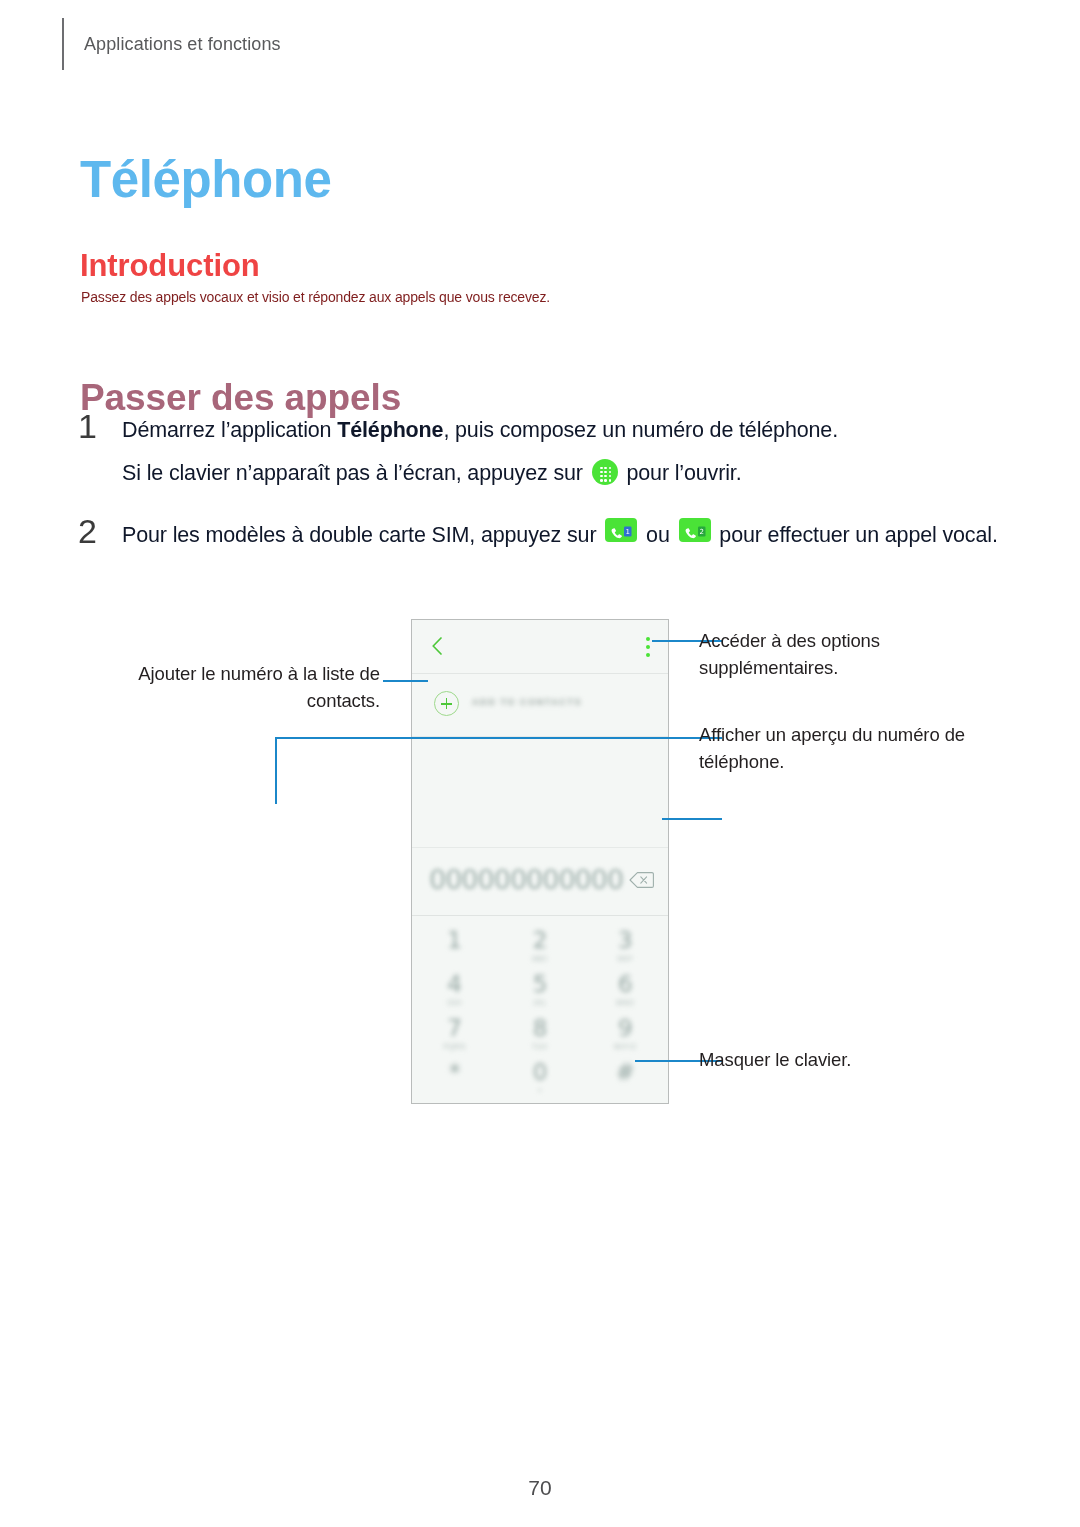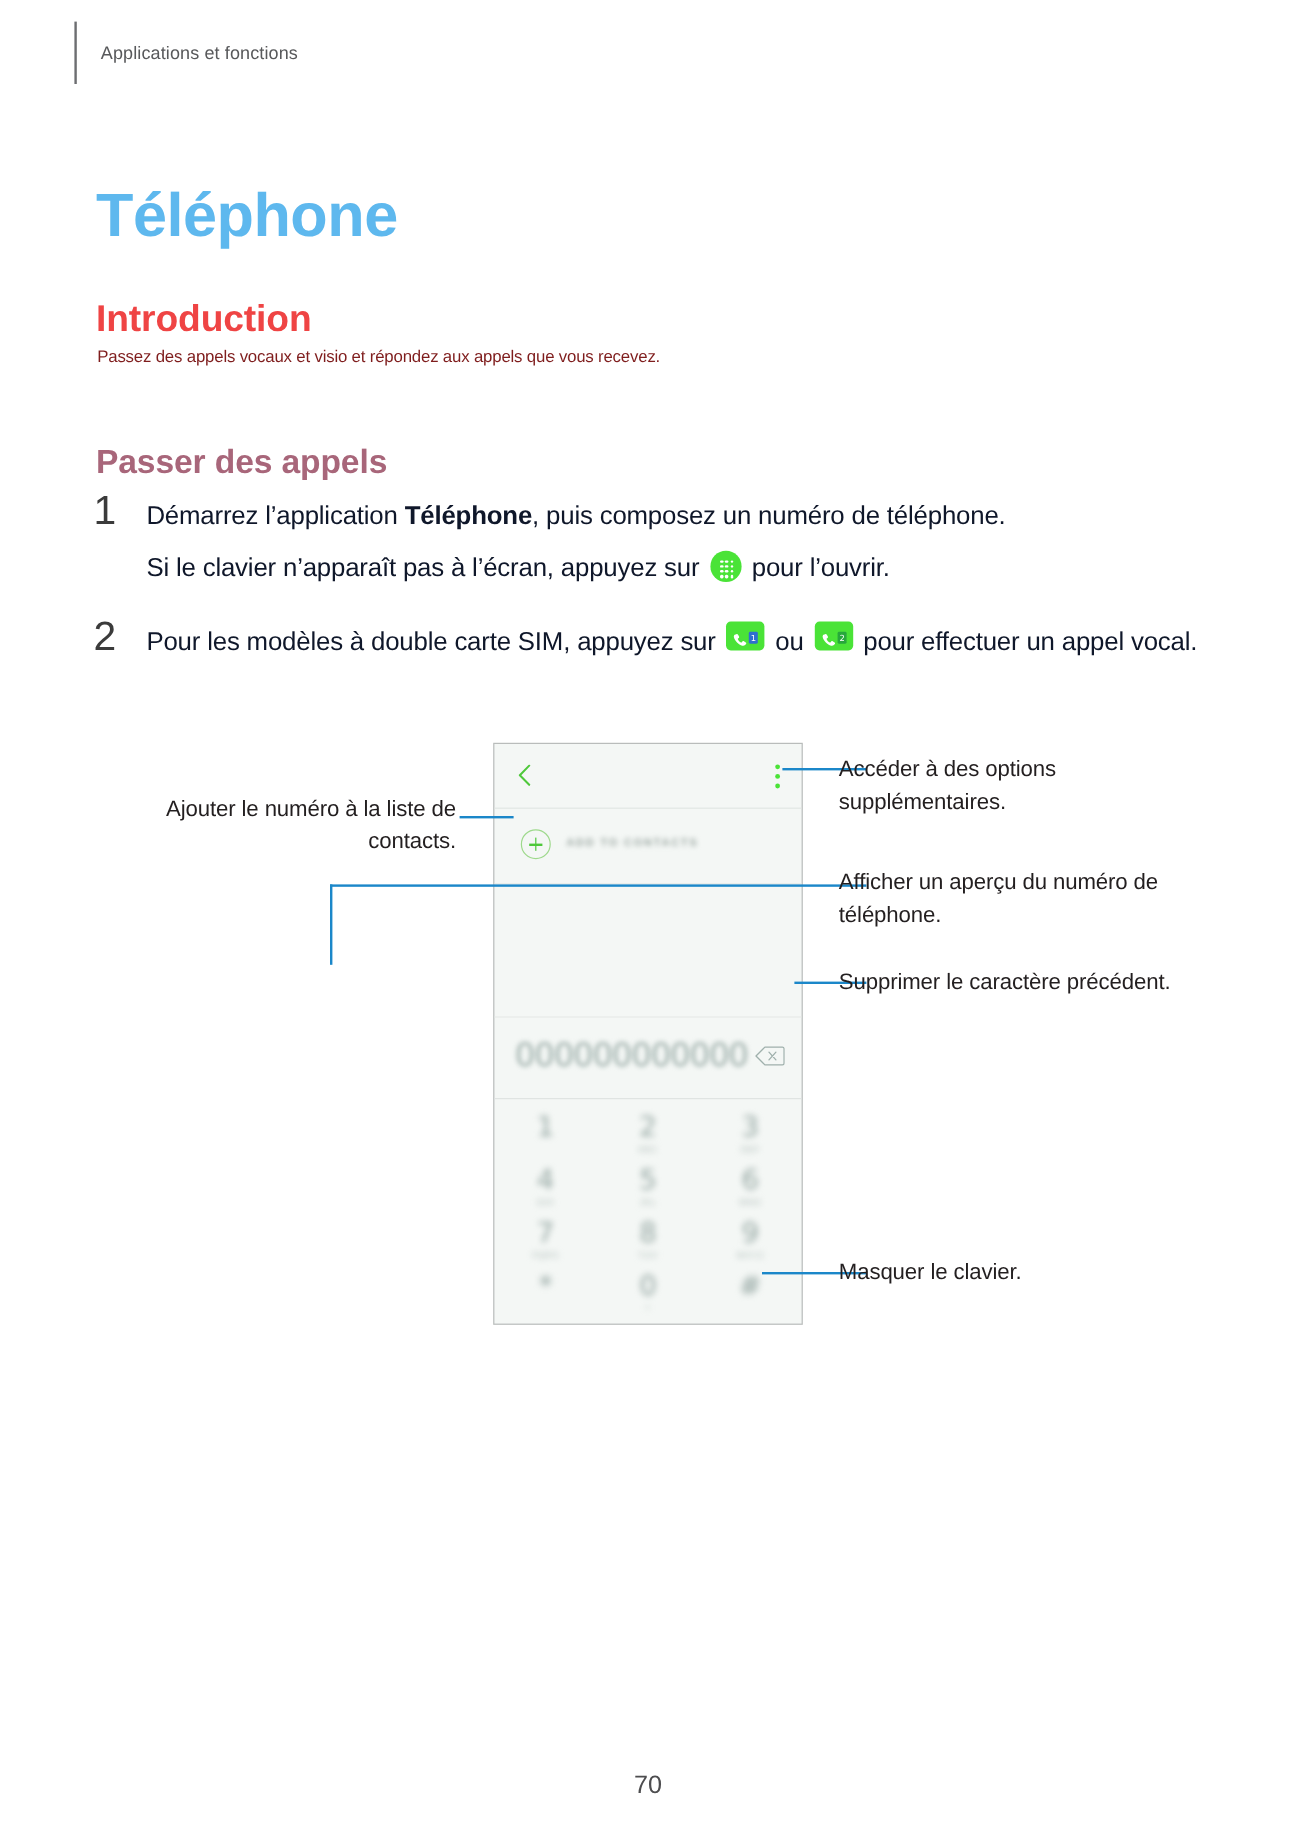--- a/index.html
+++ b/index.html
@@ -22,21 +22,21 @@
     position: absolute;
     left: 62px;
     top: 18px;
     height: 52px;
     display: flex;
     align-items: center;
     border-left: 2px solid #6d6e71;
     padding-left: 20px;
   }
   .page-header .header-text {
-    font-size: 15px;
+    font-size: 18px;
     color: #58595b;
     letter-spacing: 0.1px;
     line-height: 1;
   }
 
   
   .chapter-title {
     position: absolute;
     left: 80px;
     top: 118px;
@@ -52,21 +52,21 @@
     position: absolute;
     left: 80px;
     font-size: 31px;
     font-weight: bold;
     color: #ef4444;
     letter-spacing: -0.1px;
   }
   .section-heading.h-intro { top: 222px; }
   .section-heading.h-passer {
     top: 346px;
-    font-size: 28px;
+    font-size: 37px;
     color: #a8667a;
   }
 
   
   .body-para {
     position: absolute;
     left: 81px;
     top: 275px;
     font-size: 14px;
     color: #7f1d1d;
@@ -442,18 +442,17 @@
   <div class="leader h" style="left:275px; top:137px; width:447px;"></div>
   <div class="leader h" style="left:662px; top:218px; width:60px;"></div>
   <div class="leader h" style="left:635px; top:460px; width:87px;"></div>
 
   <div class="callout c-left" style="left:120px; top:60px; width:260px;">Ajouter le numéro à la liste de contacts.</div>
 
   <div class="callout" style="left:699px; top:27px; width:310px;">Accéder à des options supplémentaires.</div>
 
   <div class="callout" style="left:699px; top:121px; width:300px;">Afficher un aperçu du numéro de téléphone.</div>
 
-  <div class="callout" style="left:699px; top:204px; width:330px;">Supprimer le caractère précédent.</div>
 
   <div class="callout" style="left:699px; top:446px; width:300px;">Masquer le clavier.</div>
 </div>
 
 <div class="page-number">70</div>
 
 </body></html>

